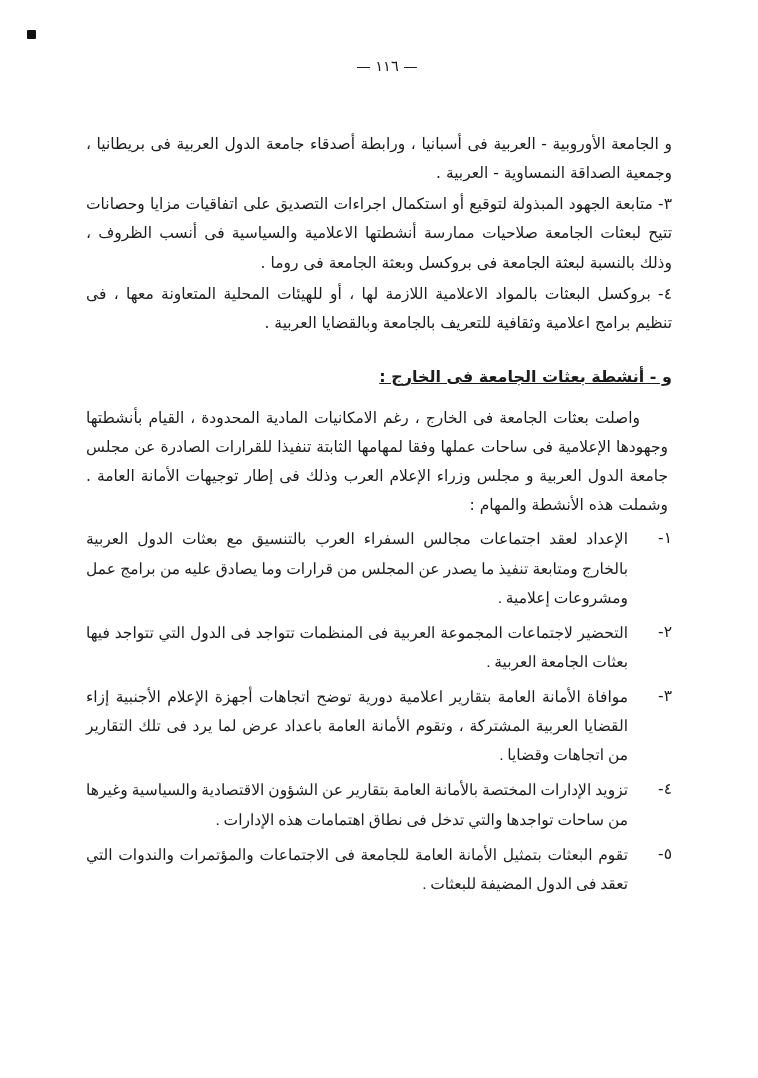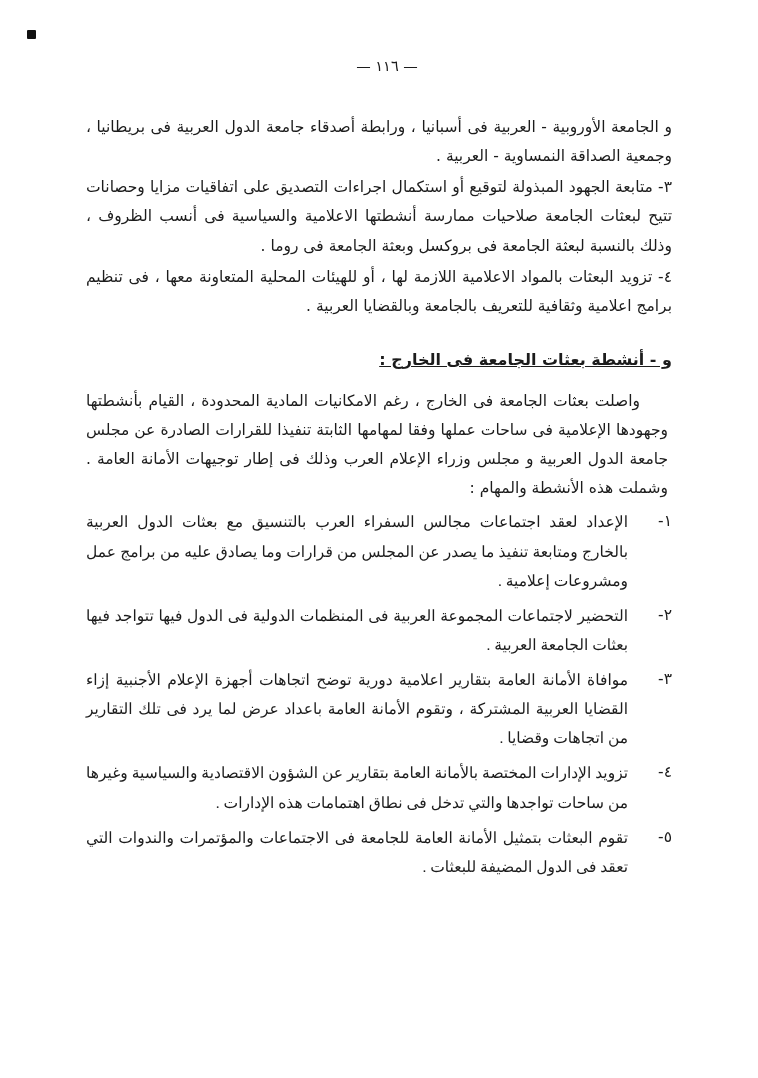--- a/index.html
+++ b/index.html
@@ -32,21 +32,21 @@
     top: 58px;
     left: 8px;
     width: 100%;
     text-align: center;
     font-size: 14.5px;
     letter-spacing: 2px;
     direction: rtl;
   }
   .content {
     position: absolute;
-    top: 113px;
+    top: 130px;
     right: 86px;
     width: 586px;
     direction: rtl;
     font-size: 15.5px;
     line-height: 1.88;
     text-align: justify;
   }
   .para {
     margin: 0 0 2px 0;
   }
@@ -88,34 +88,34 @@
   <div class="scan-artifact"></div>
 
   <div class="page-number">— ١١٦ —</div>
 
   <div class="content">
 
     <p class="para">و الجامعة الأوروبية - العربية فى أسبانيا ، ورابطة أصدقاء جامعة الدول العربية فى بريطانيا ، وجمعية الصداقة النمساوية - العربية .</p>
 
     <p class="para"><span class="num-inline">٣-</span>&nbsp;<span>متابعة الجهود المبذولة لتوقيع أو استكمال اجراءات التصديق على اتفاقيات مزايا وحصانات تتيح لبعثات الجامعة صلاحيات ممارسة أنشطتها الاعلامية والسياسية فى أنسب الظروف ، وذلك بالنسبة لبعثة الجامعة فى بروكسل وبعثة الجامعة فى روما .</span></p>
 
-    <p class="para"><span class="num-inline">٤-</span>&nbsp;<span>تزويد البعثات بالمواد الاعلامية اللازمة لها ، أو للهيئات المحلية المتعاونة معها ، فى تنظيم برامج اعلامية وثقافية للتعريف بالجامعة وبالقضايا العربية .</span></p>
+    <p class="para"><span class="num-inline">٤-</span>&nbsp;<span>بروكسل البعثات بالمواد الاعلامية اللازمة لها ، أو للهيئات المحلية المتعاونة معها ، فى تنظيم برامج اعلامية وثقافية للتعريف بالجامعة وبالقضايا العربية .</span></p>
 
     <h2 class="section-heading">و - أنشطة بعثات الجامعة فى الخارج :</h2>
 
     <p class="lead">واصلت بعثات الجامعة فى الخارج ، رغم الامكانيات المادية المحدودة ، القيام بأنشطتها وجهودها الإعلامية فى ساحات عملها وفقا لمهامها الثابتة تنفيذا للقرارات الصادرة عن مجلس جامعة الدول العربية و مجلس وزراء الإعلام العرب وذلك فى إطار توجيهات الأمانة العامة . وشملت هذه الأنشطة والمهام :</p>
 
     <div class="list-item">
       <span class="list-marker">١-</span>
       <span class="list-text">الإعداد لعقد اجتماعات مجالس السفراء العرب بالتنسيق مع بعثات الدول العربية بالخارج ومتابعة تنفيذ ما يصدر عن المجلس من قرارات وما يصادق عليه من برامج عمل ومشروعات إعلامية .</span>
     </div>
 
     <div class="list-item">
       <span class="list-marker">٢-</span>
-      <span class="list-text">التحضير لاجتماعات المجموعة العربية فى المنظمات الدولية فى الدول فيها تتواجد فيها بعثات الجامعة العربية .</span>
+      <span class="list-text">التحضير لاجتماعات المجموعة العربية فى المنظمات تتواجد فى الدول التي تتواجد فيها بعثات الجامعة العربية .</span>
     </div>
 
     <div class="list-item">
       <span class="list-marker">٣-</span>
       <span class="list-text">موافاة الأمانة العامة بتقارير اعلامية دورية توضح اتجاهات أجهزة الإعلام الأجنبية إزاء القضايا العربية المشتركة ، وتقوم الأمانة العامة باعداد عرض لما يرد فى تلك التقارير من اتجاهات وقضايا .</span>
     </div>
 
     <div class="list-item">
       <span class="list-marker">٤-</span>
       <span class="list-text">تزويد الإدارات المختصة بالأمانة العامة بتقارير عن الشؤون الاقتصادية والسياسية وغيرها من ساحات تواجدها والتي تدخل فى نطاق اهتمامات هذه الإدارات .</span>

